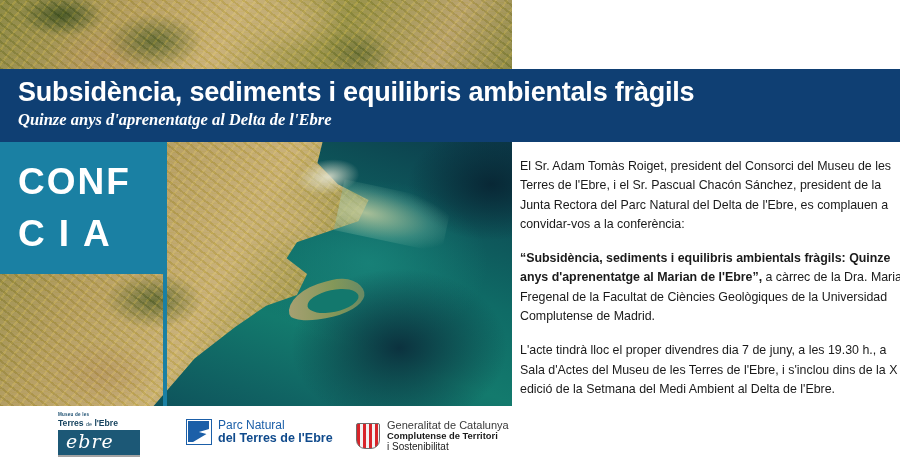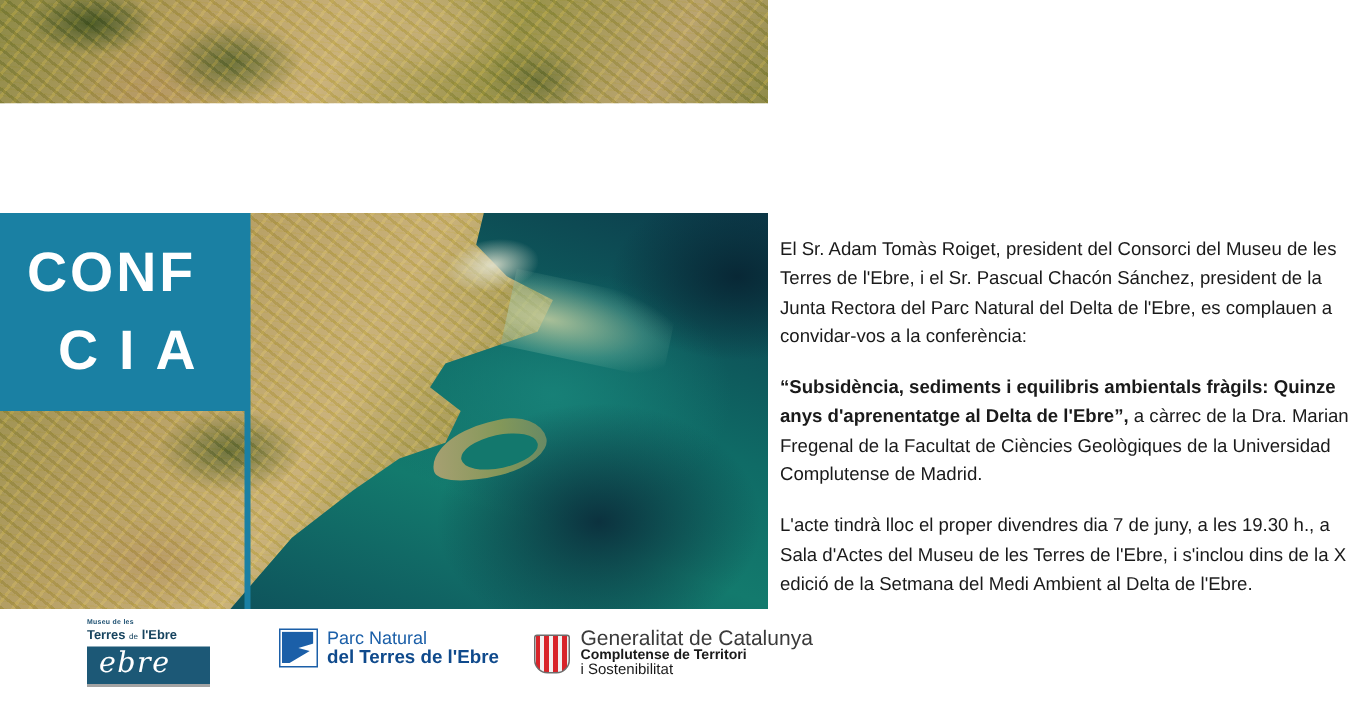--- a/index.html
+++ b/index.html
@@ -135,21 +135,21 @@
     z-index: 3;
   }
   .conf-line {
     color: #ffffff;
     font-size: 37px;
     font-weight: bold;
     line-height: 52px;
     letter-spacing: 2px;
     white-space: nowrap;
   }
-  .conf-line.spaced { letter-spacing: 14px; text-align: center; }
+  .conf-line.spaced { letter-spacing: 14px; }
 
   
   .teal-rule {
     position: absolute;
     left: 163px; top: 142px;
     width: 4px; height: 328px;
     background: #1a80a3;
     z-index: 4;
   }
 
@@ -257,33 +257,37 @@
     gap: 7px;
     z-index: 6;
   }
   .gene-shield {
     width: 22px; height: 24px;
     background:
       repeating-linear-gradient(90deg, #d8242a 0 3px, #f2f2f2 3px 6px);
     border: 1px solid #6d6d6d;
     border-radius: 2px 2px 9px 9px;
   }
-  .gene-l1 { color: #3a3a3a; font-size: 14px; line-height: 10px; }
+  .gene-l1 { color: #3a3a3a; font-size: 11px; line-height: 10px; }
   .gene-l2 { color: #1a1a1a; font-size: 9.4px; font-weight: bold; line-height: 11px; }
   .gene-l3 { color: #1a1a1a; font-size: 10px; font-weight: normal; line-height: 11px; }
 </style>
 </head>
 <body>
 
 <div id="poster">
 
   <div class="sat sat-top">
     <div class="land"></div>
   </div>
 
+  <div class="banner">
+    <div class="banner-title">Subsidència, sediments i equilibris ambientals fràgils</div>
+    <div class="banner-subtitle">Quinze anys d'aprenentatge al Delta de l'Ebre</div>
+  </div>
 
   <div class="sat sat-main">
     <div class="land"></div>
     <div class="sea"></div>
     <div class="delta-plume"></div>
     <div class="delta-bay"></div>
     <div class="delta-spit"></div>
     <div class="delta-lagoon"></div>
   </div>
 
@@ -298,21 +302,21 @@
 
     <p>
       <span class="wrapline">El Sr. Adam Tomàs Roiget, president del Consorci del Museu de les</span>
       <span class="wrapline">Terres de l'Ebre, i el Sr. Pascual Chacón Sánchez, president de la</span>
       <span class="wrapline">Junta Rectora del Parc Natural del Delta de l'Ebre, es complauen a</span>
       <span class="wrapline">convidar-vos a la conferència:</span>
     </p>
 
     <p>
       <span class="wrapline lead">“Subsidència, sediments i equilibris ambientals fràgils: Quinze</span>
-      <span class="wrapline"><span class="lead">anys d'aprenentatge al Delta de l'Ebre”,</span><span> a càrrec de la Dra. Marian</span></span>
+      <span class="wrapline"><span class="lead">anys d'aprenentatge al Marian de l'Ebre”,</span><span> a càrrec de la Dra. Marian</span></span>
       <span class="wrapline">Fregenal de la Facultat de Ciències Geològiques de la Universidad</span>
       <span class="wrapline">Complutense de Madrid.</span>
     </p>
 
     <p>
       <span class="wrapline">L'acte tindrà lloc el proper divendres dia 7 de juny, a les 19.30 h., a</span>
       <span class="wrapline">Sala d'Actes del Museu de les Terres de l'Ebre, i s'inclou dins de la X</span>
       <span class="wrapline">edició de la Setmana del Medi Ambient al Delta de l'Ebre.</span>
     </p>
 

